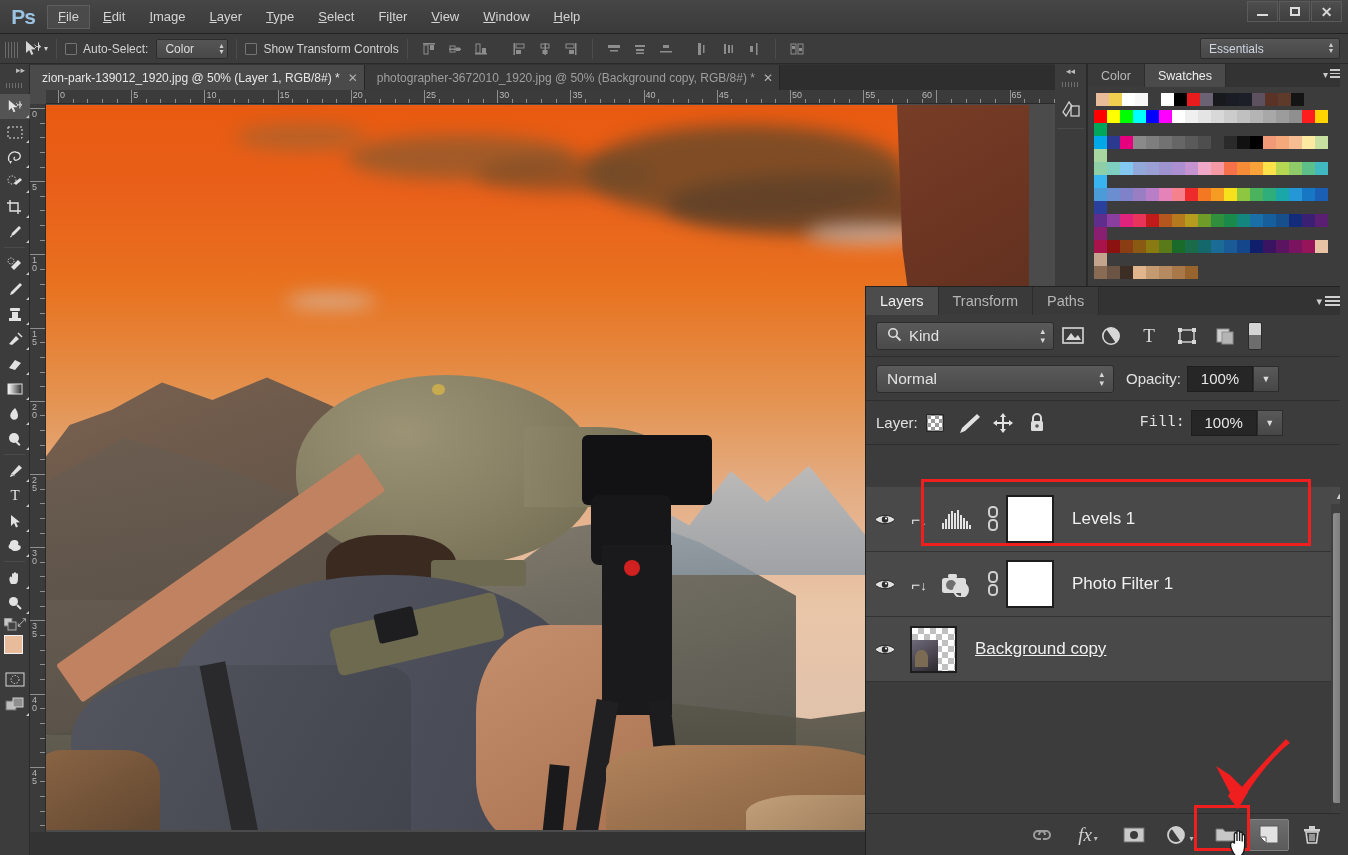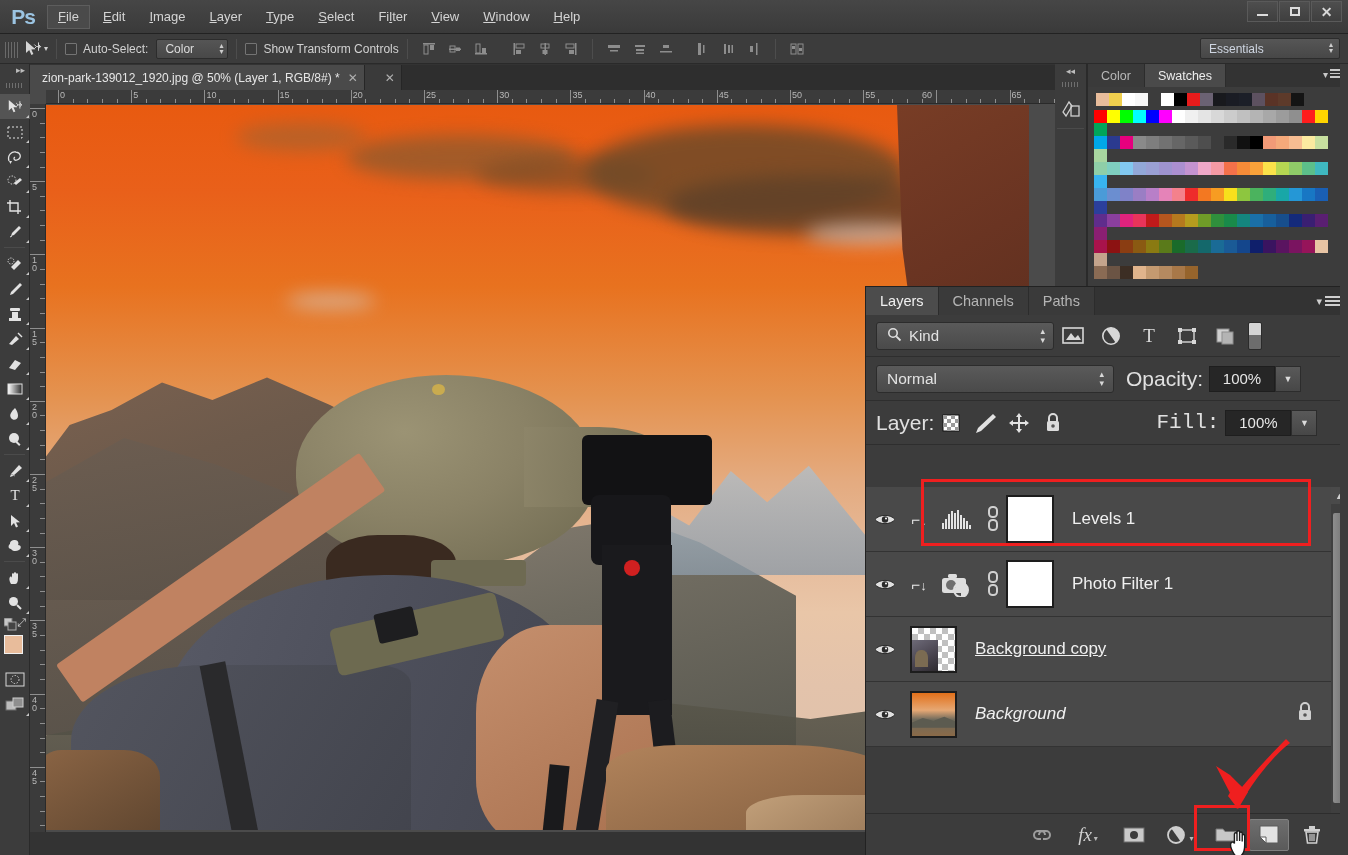--- a/index.html
+++ b/index.html
@@ -200,21 +200,21 @@
   .filt-toggle { width:14px; height:28px; margin-left:4px;
      background: linear-gradient(#d4d4d4 0 45%, #6d6d6d 45% 100%); border:1px solid #2b2b2b; border-radius:2px;}
 
   .lp-blend { height:44px; display:flex; align-items:center; padding:0 10px; border-bottom:1px solid #2e2e2e;}
   .blend-select {
     width:238px; height:28px; background:linear-gradient(#5a5a5a,#4a4a4a);
     border:1px solid #2c2c2c; border-radius:3px; position:relative;
     display:flex; align-items:center; padding-left:10px; color:#e2e2e2; font-size:15.5px;
   }
   .blend-select .arrows { position:absolute; right:9px; top:4px; font-size:9px; line-height:9px; color:#d8d8d8; text-align:center;}
-  .field-label { color:#e0e0e0; font-size:21px; margin-left:12px; }
+  .field-label { color:#e0e0e0; font-size:15px; margin-left:12px; }
   .num-box { width:66px; height:26px; background:#262626; border:1px solid #1e1e1e;
              color:#e6e6e6; font-size:15px; display:flex; align-items:center; justify-content:center; margin-left:6px;}
   .num-step { width:26px; height:26px; background:linear-gradient(#595959,#474747);
     border:1px solid #2c2c2c; display:flex; align-items:center; justify-content:center;
     color:#dcdcdc; font-size:9px; }
 
   .lp-lock { height:44px; display:flex; align-items:center; padding:0 10px; border-bottom:1px solid #2e2e2e;}
   .lock-ico { width:34px; height:28px; display:flex; align-items:center; justify-content:center;}
 
   .layer-list { position:absolute; left:0; top:200px; width:483px; height:608px; }
@@ -411,20 +411,21 @@
       <span class="arrows">▴<br>▾</span>
     </div>
   </div>
 
   <div class="tabstrip">
     <div class="doctab active">
       <span>zion-park-139012_1920.jpg @ 50% (Layer 1, RGB/8#) *</span>
       <span class="closer">✕</span>
     </div>
     <div class="doctab">
+      <span>photographer-3672010_1920.jpg @ 50% (Background copy, RGB/8#) *</span>
       <span class="closer">✕</span>
     </div>
   </div>
 
   <div class="toolbar">
     <div class="tb-collapse">▸▸</div>
     <div class="tb-grip"></div>
 
     <div class="tool sel">
       <svg width="18" height="16" viewBox="0 0 20 18">
@@ -999,21 +1000,21 @@
         <div style="width: 100%; height: 0px;"></div>
       </div>
   </div>
 
   <div class="layers-panel">
     <div class="lp-tabs">
       <div class="lp-tab active">
           <span>Layers</span>
         </div>
       <div class="lp-tab">
-          <span>Channels</span>
+          <span>Transform</span>
         </div>
       <div class="lp-tab">
           <span>Paths</span>
         </div>
       <div class="lp-menu">▾<span class="lines">
             <i></i>
             <i></i>
             <i></i>
           </span></div>
     </div>
@@ -1182,42 +1183,20 @@
             </svg>
         </div>
         <div class="thumb">
           <div style="position:absolute;left:0;bottom:0;width:60%;height:72%;
                       background:linear-gradient(150deg,#6d6a78 0%,#4a4550 55%,#2e2b30 100%);"></div>
           <div style="position:absolute;left:8%;bottom:8%;width:30%;height:40%;border-radius:45% 45% 0 0;background:#7b6b52;"></div>
         </div>
         <div class="layer-name" style="text-decoration:underline;">Background copy</div>
       </div>
 
-      <div class="layer-row">
-        <div class="eye-col">
-          <svg width="22" height="15">
-              <path d="M1 7.5 C5 2, 17 2, 21 7.5 C17 13, 5 13, 1 7.5 z" fill="#e0e0e0" stroke="#2b2b2b"></path>
-              <circle cx="11" cy="7.5" r="3.2" fill="#2b2b2b"></circle>
-              <circle cx="12" cy="6.5" r="1" fill="#fff"></circle>
-            </svg>
-        </div>
-        <div class="thumb">
-          <div style="position:absolute;inset:0;background:linear-gradient(#e2701a 0%,#e6a874 40%,#6f6a5c 62%,#8a6a48 100%);"></div>
-          <div style="position:absolute;left:0;bottom:18%;width:100%;height:30%;background:#5c5b50;
-                      clip-path:polygon(0% 60%,25% 25%,50% 45%,75% 15%,100% 50%,100% 100%,0% 100%);"></div>
-        </div>
-        <div class="layer-name" style="font-style:italic;">Background</div>
-        <div class="lock-badge">
-          <svg width="20" height="24">
-              <path d="M6 10 L6 7 A4 4 0 0 1 14 7 L14 10" fill="none" stroke="#cfcfcf" stroke-width="2"></path>
-              <rect x="4" y="10" width="12" height="10" rx="1.5" fill="#cfcfcf"></rect>
-              <circle cx="10" cy="15" r="1.8" fill="#555"></circle>
-            </svg>
-        </div>
-      </div>
     </div>
 
     <div class="lp-scroll">
       <div class="up">▲</div>
       <div class="lp-thumb"></div>
 
     </div>
 
     <div class="lp-bottom">
       <div class="lb-btn">

